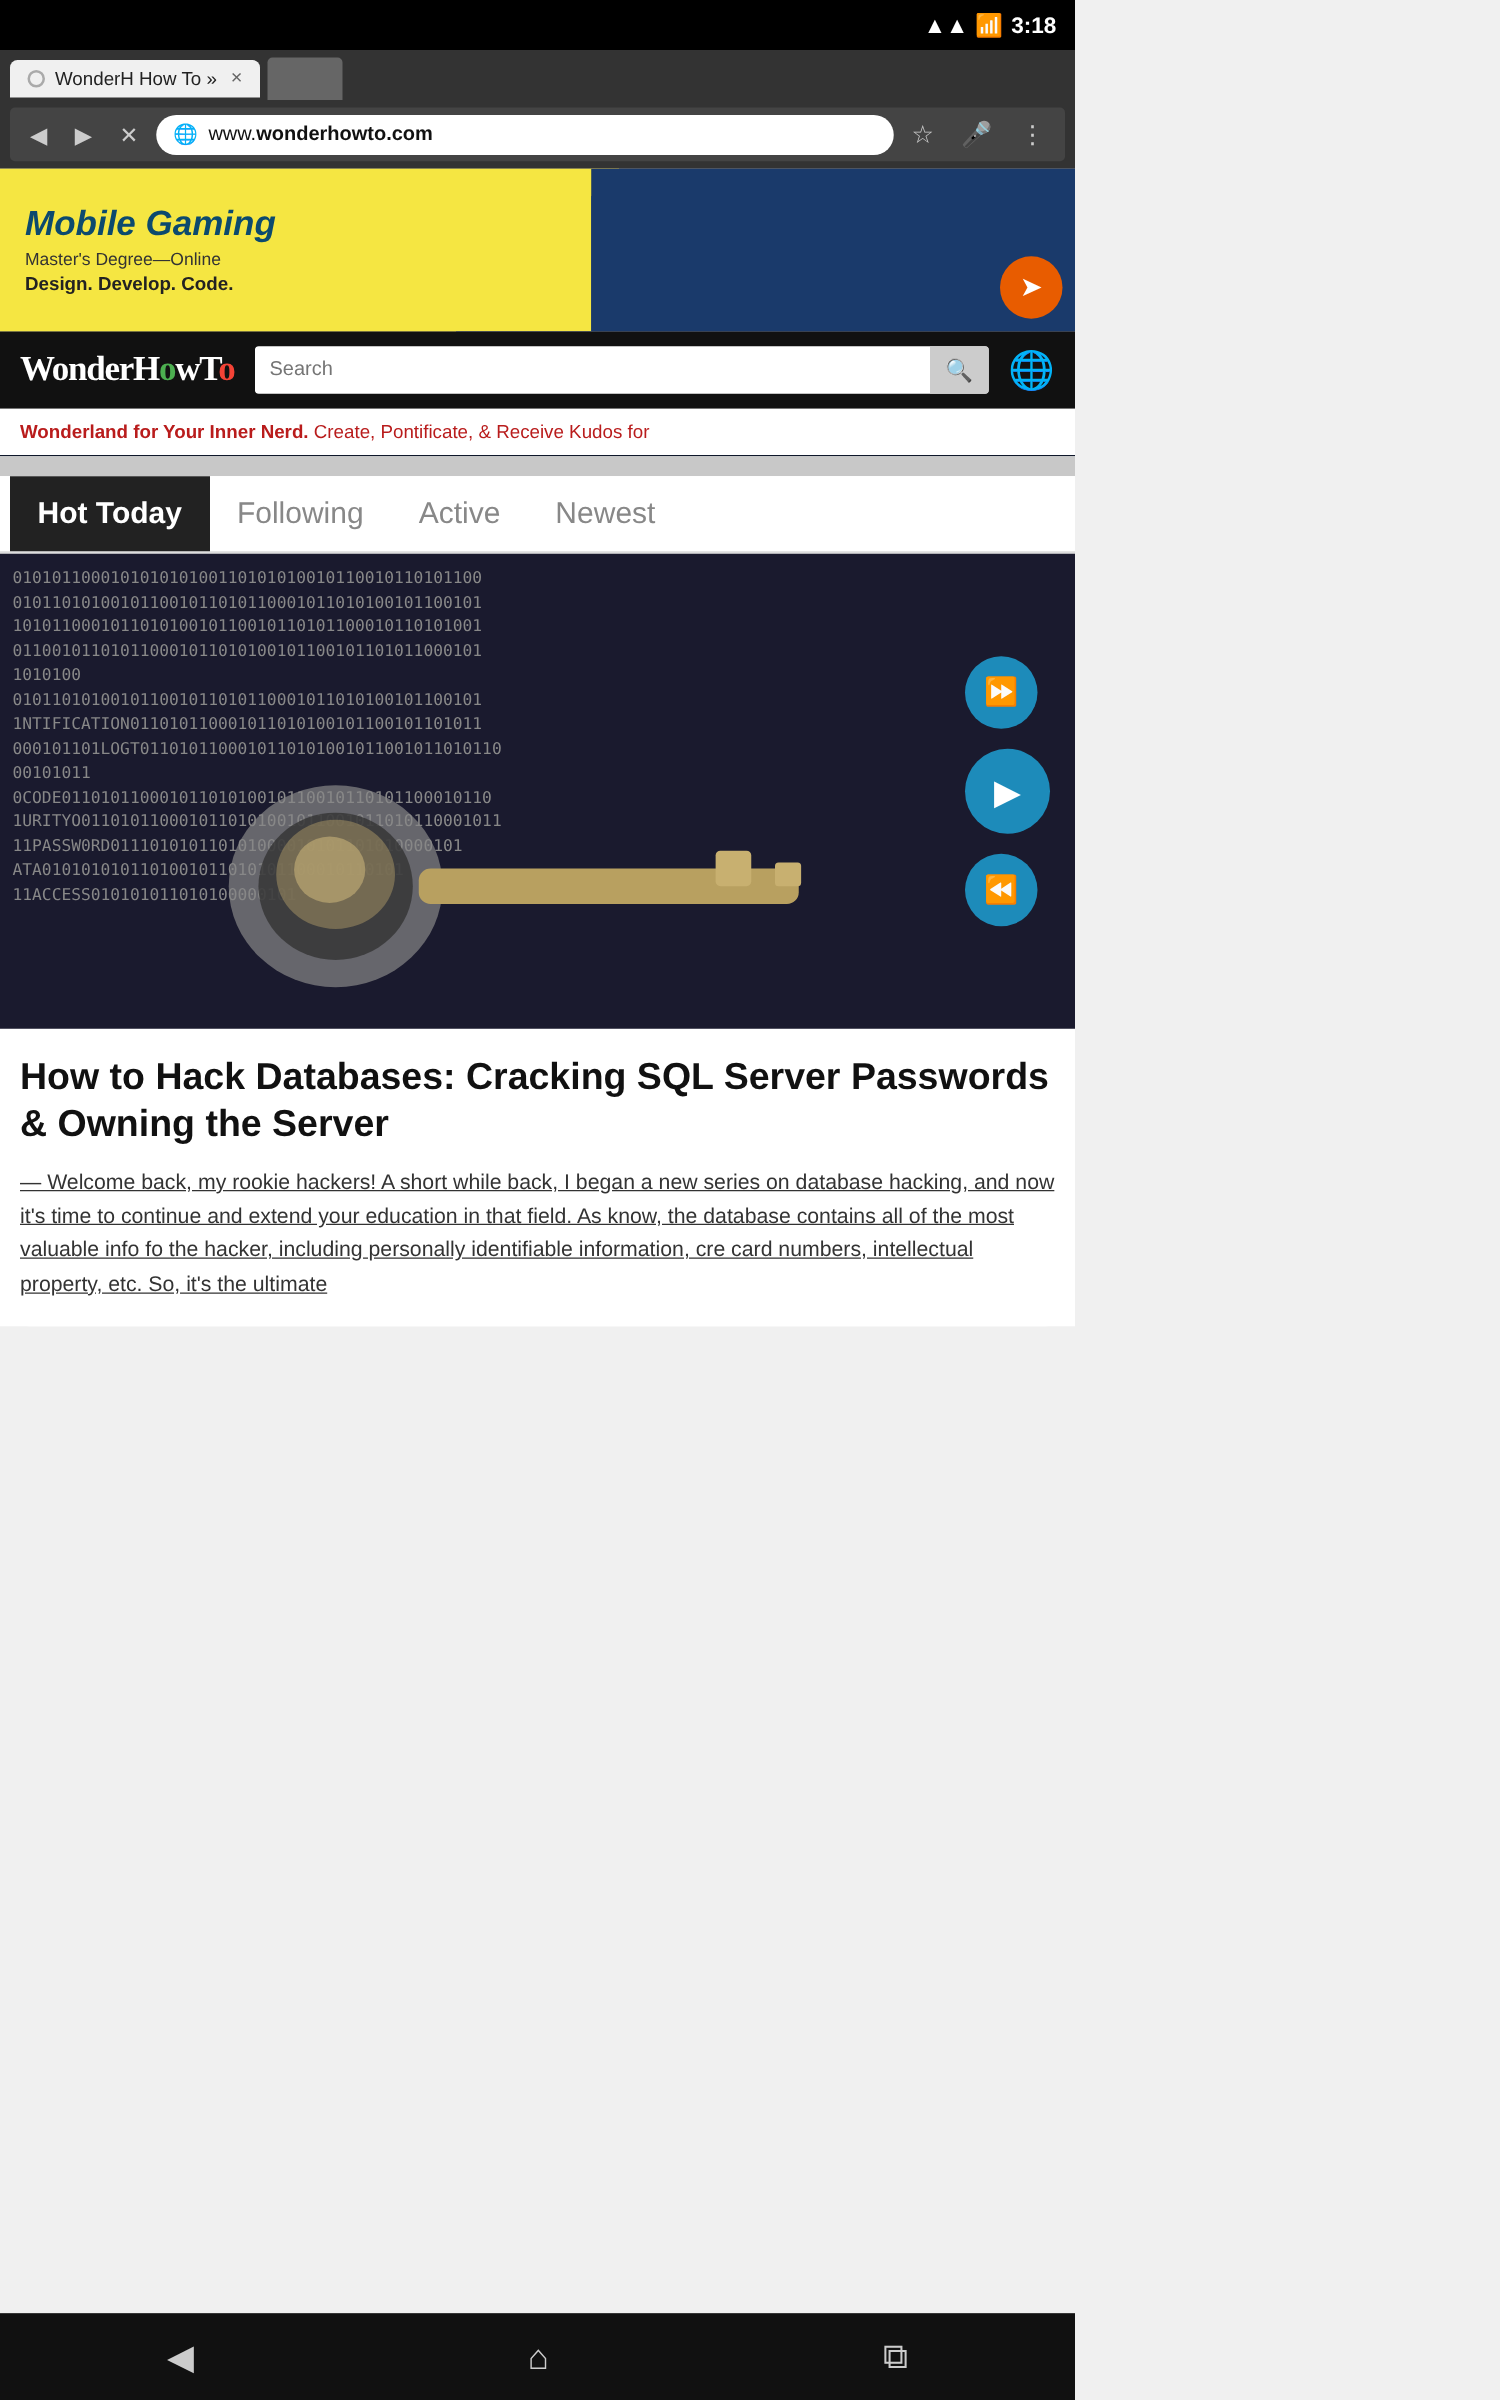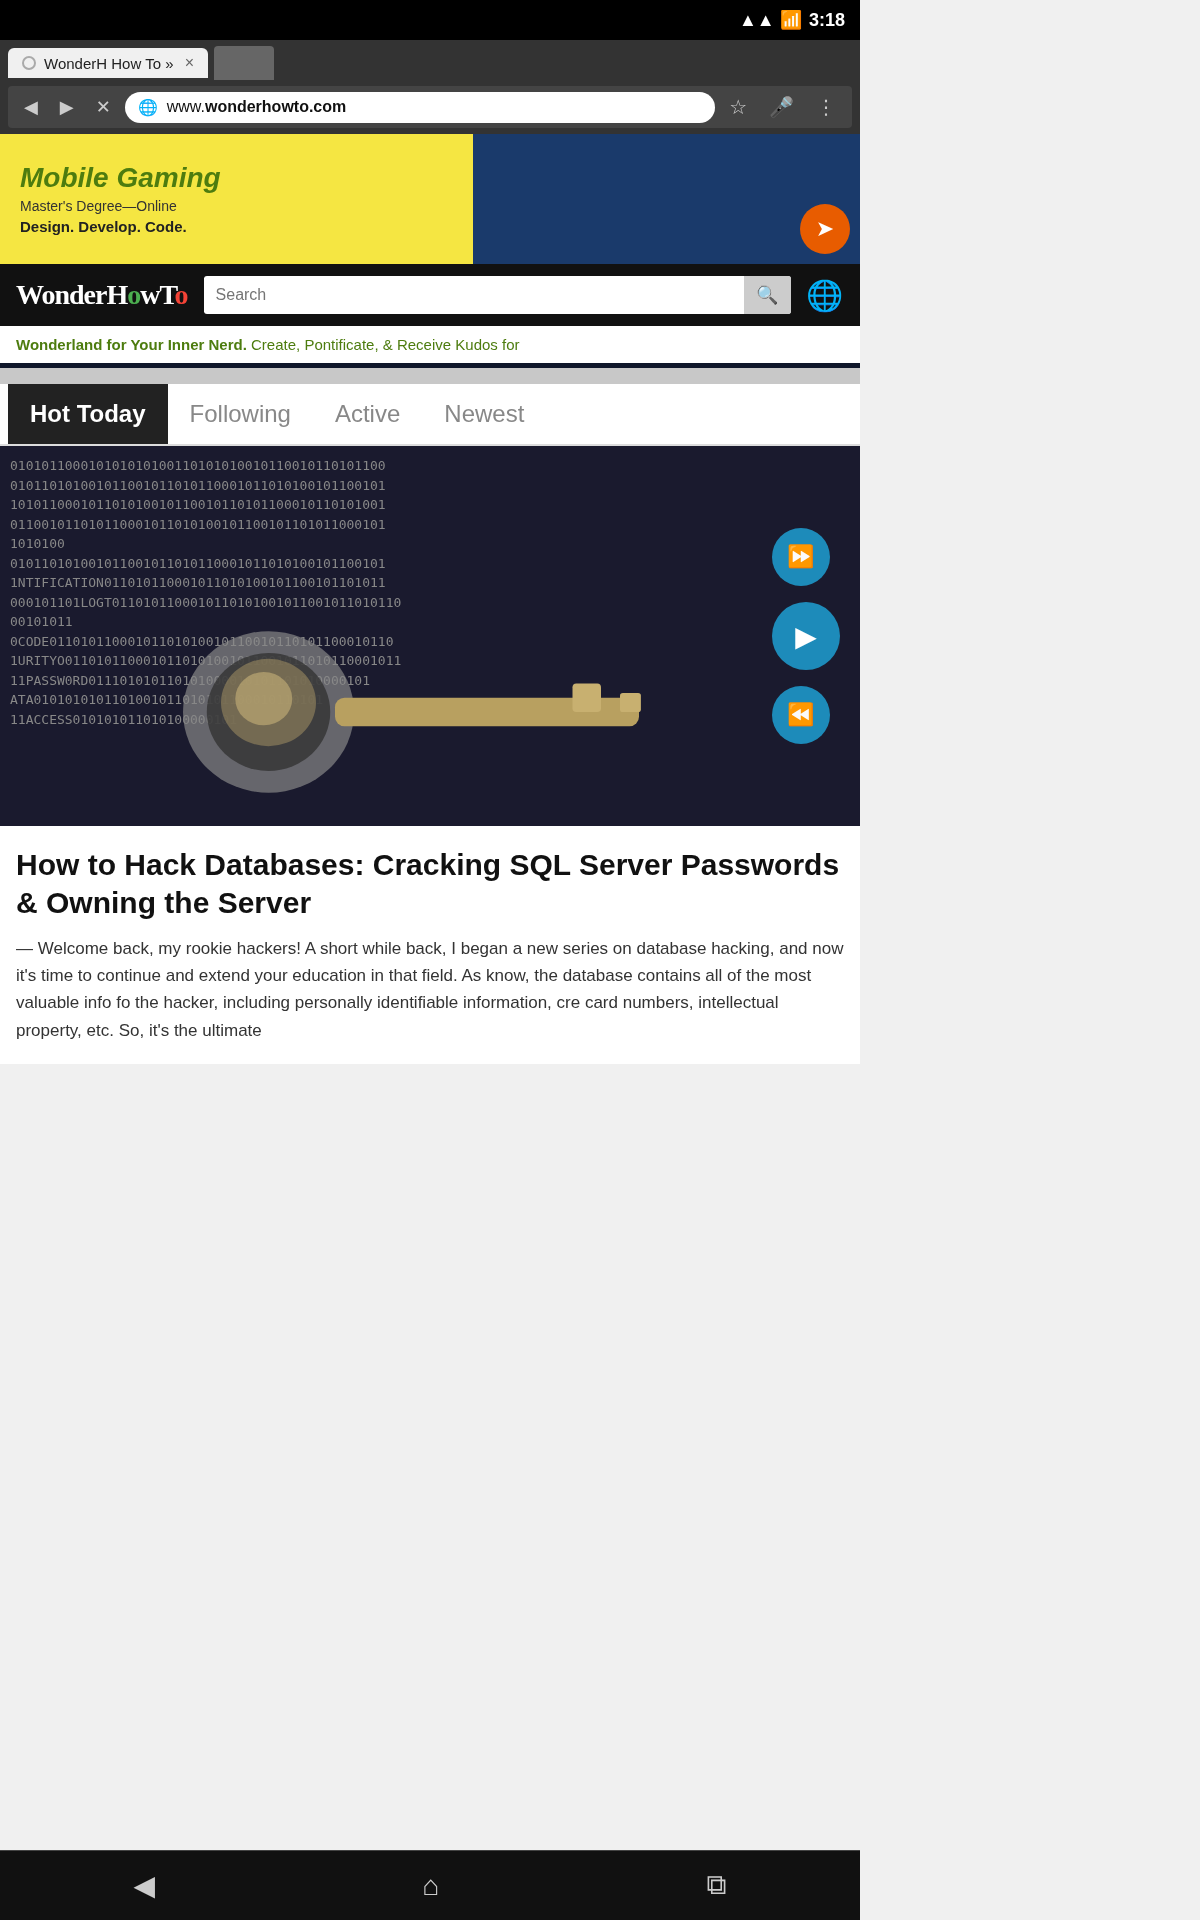--- a/index.html
+++ b/index.html
@@ -133,21 +133,21 @@
       width: 55%;
       height: 100%;
       display: flex;
       flex-direction: column;
       justify-content: center;
       padding: 10px 20px;
     }
     .banner-title {
       font-size: 28px;
       font-weight: 900;
-      color: #4d7c0f;
+      color: #0c4a6e;
       line-height: 1.1;
       font-style: italic;
     }
     .banner-subtitle {
       font-size: 14px;
       color: #333;
       margin-top: 4px;
     }
     .banner-tagline {
       font-size: 15px;
@@ -231,22 +231,22 @@
     .globe-icon {
       color: #4a90d9;
       font-size: 30px;
     }
 
     
     .tagline-bar {
       background: #fff;
       padding: 10px 16px;
       font-size: 15px;
-      color: #4d7c0f;
-      border-bottom: 5px solid #0f172a;
+      color: #b91c1c;
+      border-bottom: 1px solid #0f172a;
       white-space: nowrap;
       overflow: hidden;
     }
     .tagline-bar strong { font-weight: bold; }
 
     
     .gray-divider {
       background: #c8c8c8;
       height: 16px;
     }
@@ -349,20 +349,21 @@
     }
     .article-meta {
       font-size: 15px;
       color: #888;
       margin-bottom: 10px;
     }
     .article-excerpt {
       font-size: 17px;
       color: #333;
       line-height: 1.6;
+      text-decoration: underline;
     }
 
     
     .bottom-nav {
       position: fixed;
       bottom: 0;
       left: 0;
       width: 860px;
       background: #111;
       height: 70px;

